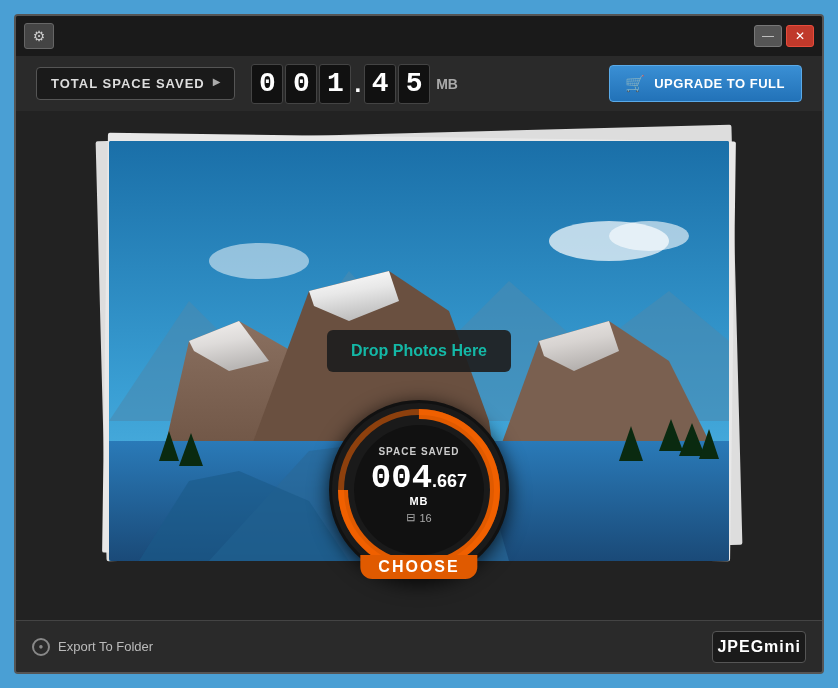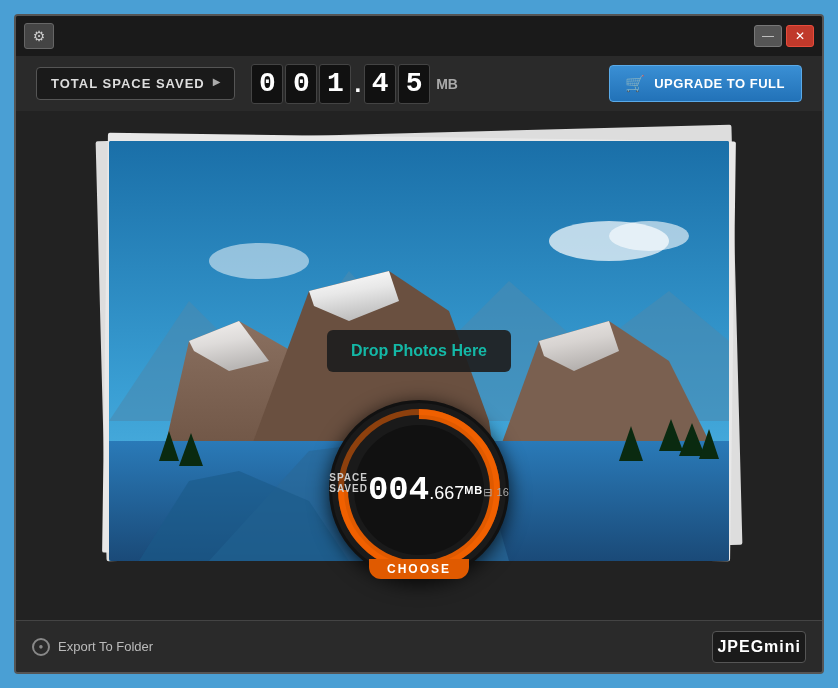--- a/index.html
+++ b/index.html
@@ -221,21 +221,21 @@
       z-index: 20;
     }
     .gauge-outer {
       width: 180px;
       height: 180px;
       border-radius: 50%;
       background: #1a1a1a;
       border: 3px solid #111;
       position: relative;
       display: flex;
-      flex-direction: row;
+      flex-direction: column;
       align-items: center;
       justify-content: center;
       box-shadow: 0 4px 20px rgba(0,0,0,0.8);
     }
     .gauge-ring {
       position: absolute;
       top: 6px;
       left: 6px;
       right: 6px;
       bottom: 6px;
@@ -306,21 +306,21 @@
       color: #aaa;
       font-size: 11px;
     }
     .gauge-bottom-tab {
       position: absolute;
       bottom: -2px;
       left: 50%;
       transform: translateX(-50%);
       background: #e05a00;
       color: white;
-      font-size: 12px;
+      font-size: 16px;
       font-weight: bold;
       letter-spacing: 2px;
       padding: 3px 18px;
       border-radius: 0 0 12px 12px;
       text-transform: uppercase;
     }
     .footer-bar {
       background: #2a2a2a;
       height: 52px;
       display: flex;
@@ -477,21 +477,21 @@
     </div>
 
     <div class="gauge-container">
       <div class="gauge-outer">
         <div class="gauge-ring"></div>
         <div class="gauge-ring-inner"></div>
         <div class="gauge-inner-bg"></div>
         <span class="gauge-label-top">SPACE SAVED</span>
         <div style="position:relative;z-index:5;display:flex;align-items:baseline;line-height:1;">
           <span class="gauge-number">004</span>
-            <span class="gauge-number-decimal" style="color:white;font-weight:normal;font-size:18px;position:relative;z-index:5;">.667</span>
+            <span class="gauge-number-decimal" style="color:white;font-weight:bold;font-size:18px;position:relative;z-index:5;">.667</span>
         </div>
         <span class="gauge-number-sub">MB</span>
         <div class="gauge-icon-row">
           <span>⊟</span>
           <span>16</span>
         </div>
         <div class="gauge-bottom-tab">
           <span>CHOOSE</span>
         </div>
       </div>

